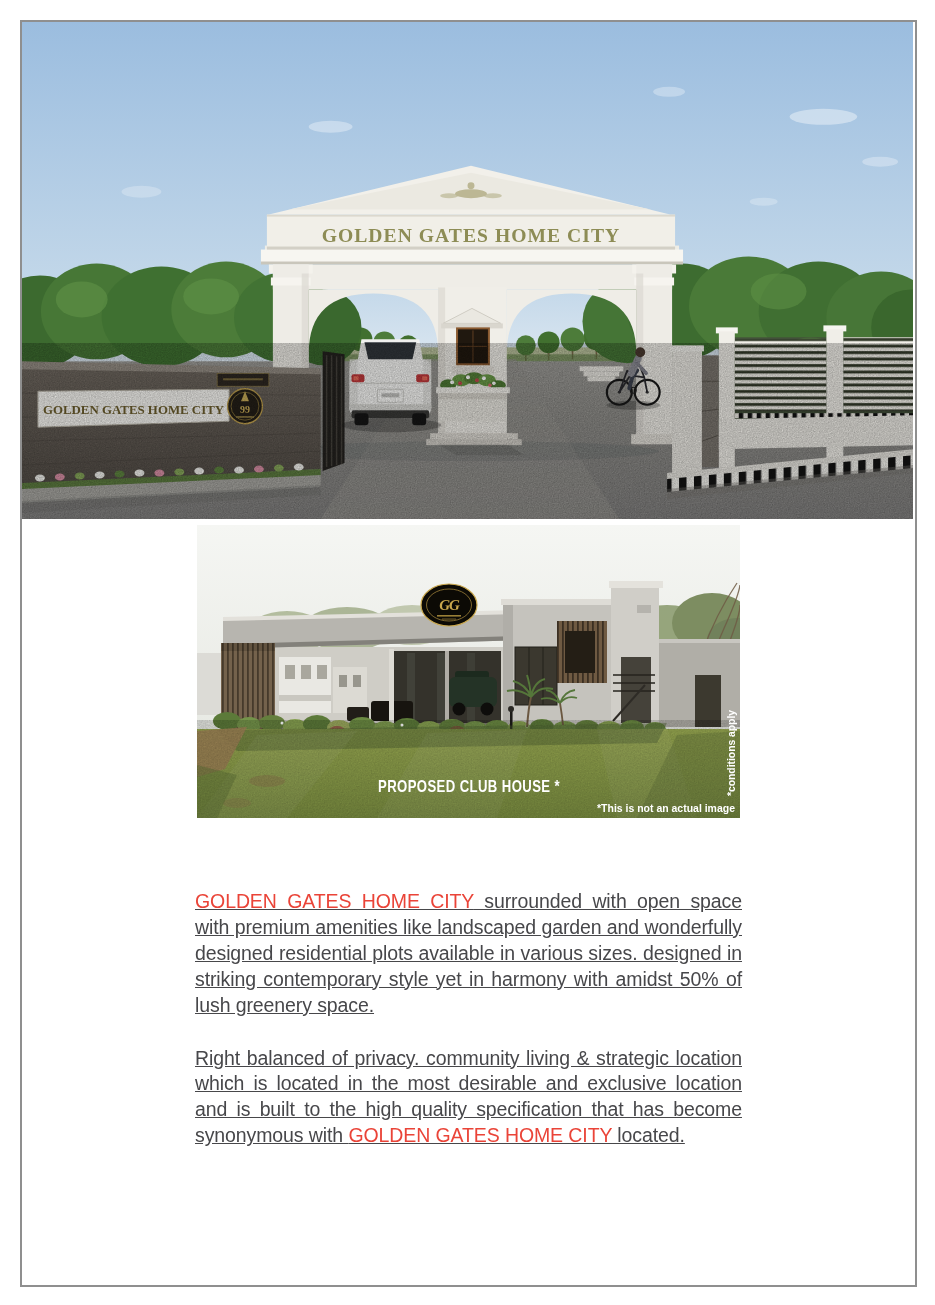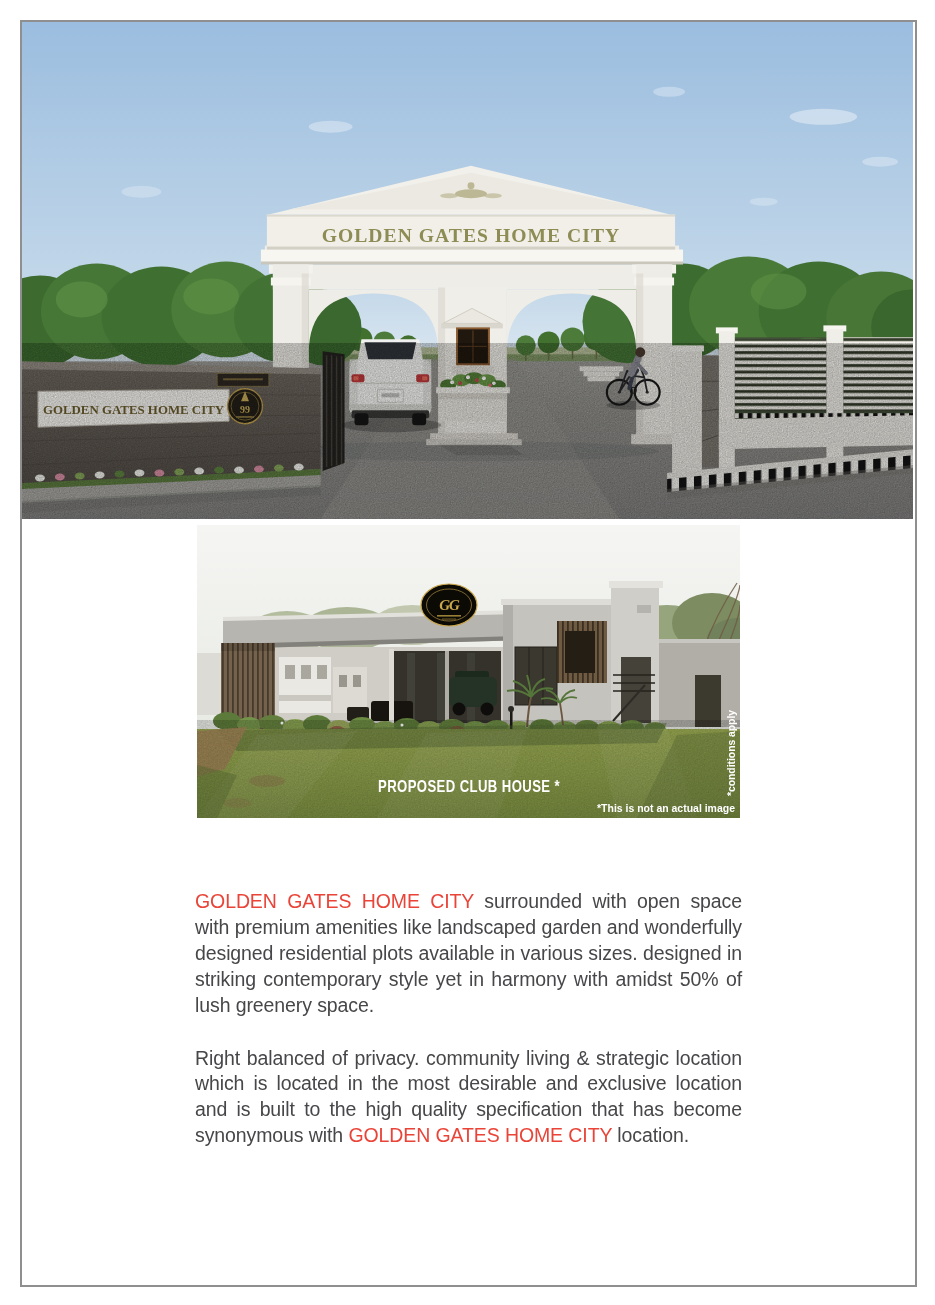--- a/index.html
+++ b/index.html
@@ -4,21 +4,21 @@
 <style>
   html,body{margin:0;padding:0;background:#ffffff;}
   body{width:935px;height:1305px;position:relative;font-family:"Liberation Sans",sans-serif;overflow:hidden;}
   :root{--accent:#ea4438;--bodytext:#47474a;}
   .page{position:absolute;inset:0;background:#fff;}
   .frame{position:absolute;left:20px;top:20px;width:893px;height:1263px;border:2px solid #8f8f8f;box-sizing:content-box;}
   .gate{position:absolute;left:22px;top:22px;width:891px;height:497px;display:block;}
   .club{position:absolute;left:197px;top:525px;width:543px;height:293px;display:block;}
   .copy{position:absolute;left:195px;top:889px;width:547px;color:var(--bodytext);
         font-size:19.5px;line-height:25.9px;text-align:justify;letter-spacing:-0.1px;}
-  .copy p{margin:0;}
+  .copy p{margin:0;text-decoration:underline;}
   .copy p + p{margin-top:27px;}
   .accent{color:var(--accent);}
   svg text{font-family:"Liberation Sans",sans-serif;}
   text.serif{font-family:"Liberation Serif",serif;}
 </style>
 </head>
 <body>
 
 <main class="page">
   <div class="frame"></div>
@@ -454,15 +454,15 @@
       <rect x="245" y="93.5" width="14" height="1.1" fill="#b39440" opacity="0.6"></rect>
     </g>
 
     <text x="272" y="267" text-anchor="middle" font-size="16.5" font-weight="bold" fill="#ffffff" letter-spacing="0.5" textLength="182" lengthAdjust="spacingAndGlyphs">PROPOSED CLUB HOUSE *</text>
     <text x="538" y="287" text-anchor="end" font-size="11" font-weight="bold" fill="#ffffff" textLength="138" lengthAdjust="spacingAndGlyphs">*This is not an actual image</text>
     <text transform="translate(538,271) rotate(-90)" font-size="10.5" font-weight="bold" fill="#ffffff" textLength="86" lengthAdjust="spacingAndGlyphs">*conditions apply</text>
   </svg>
 
   <section class="copy">
     <p><span class="accent">GOLDEN GATES HOME CITY</span><span> surrounded with open space with premium amenities like landscaped  garden and wonderfully designed residential plots available in various sizes. designed in striking contemporary style yet in harmony with amidst 50% of lush greenery space.</span></p>
-    <p><span>Right balanced of privacy. community living &amp; strategic location which is located in the most desirable and exclusive location and is built to the high quality specification that has become synonymous with </span><span class="accent">GOLDEN GATES HOME CITY</span><span> location.</span></p>
+    <p><span>Right balanced of privacy. community living &amp; strategic location which is located in the most desirable and exclusive location and is built to the high quality specification that has become synonymous with </span><span class="accent">GOLDEN GATES HOME CITY</span><span> located.</span></p>
   </section>
 </main>
 
 </body></html>

